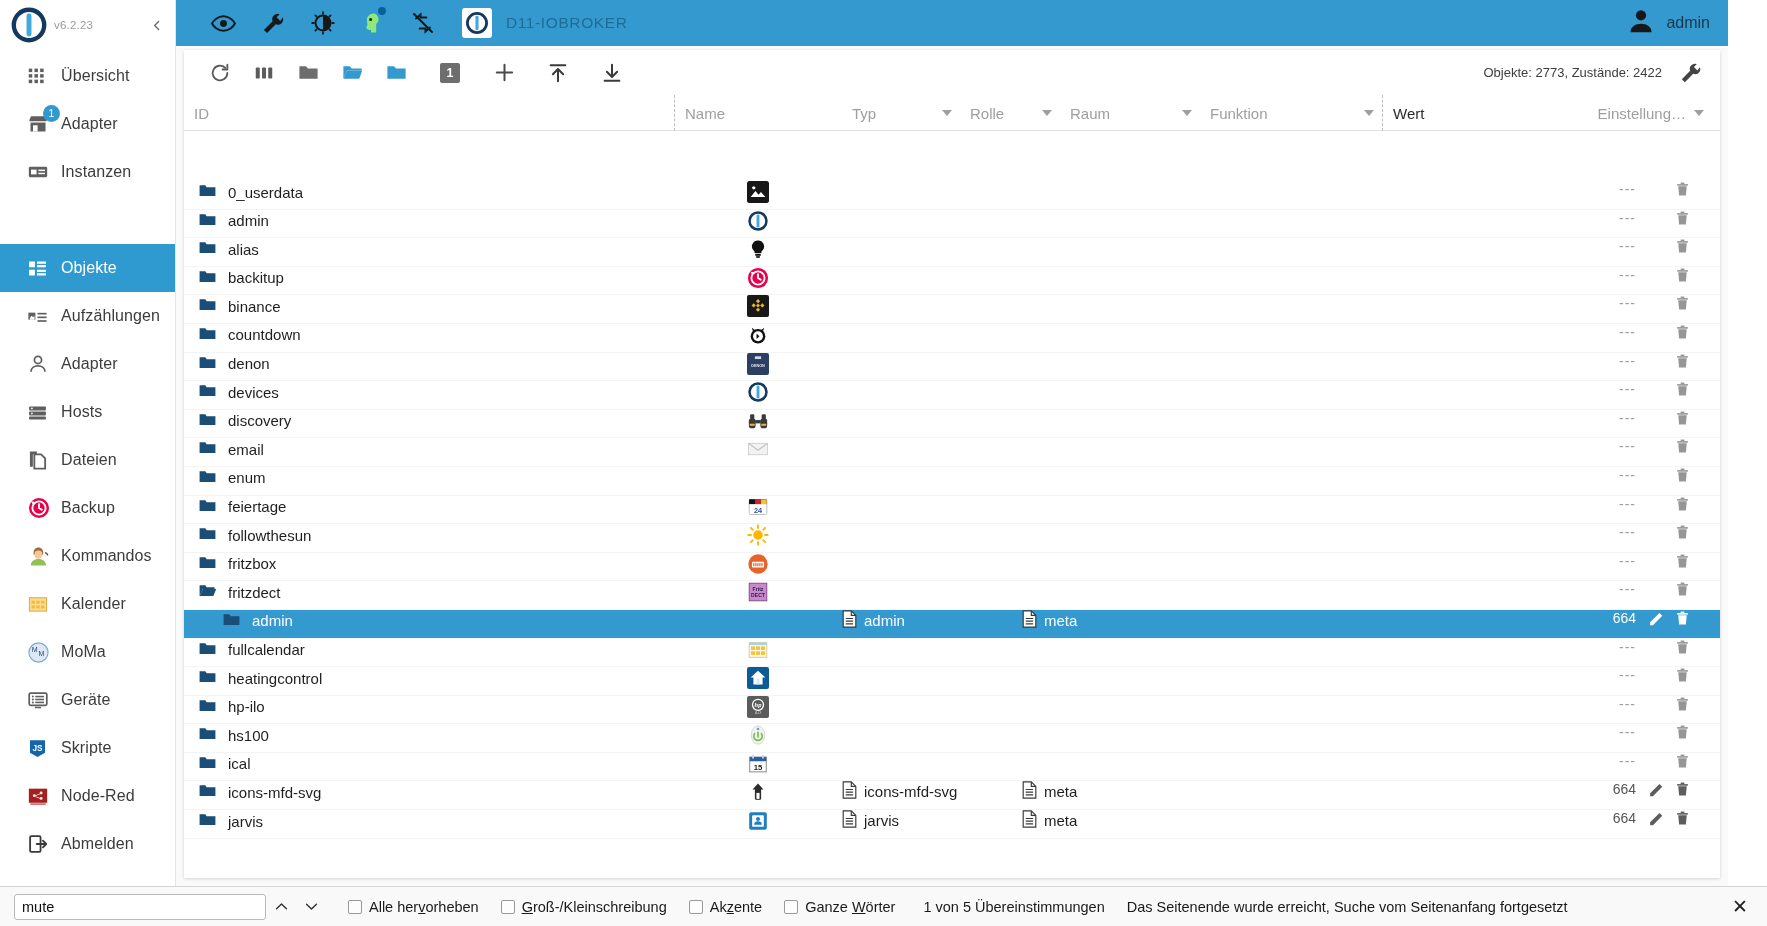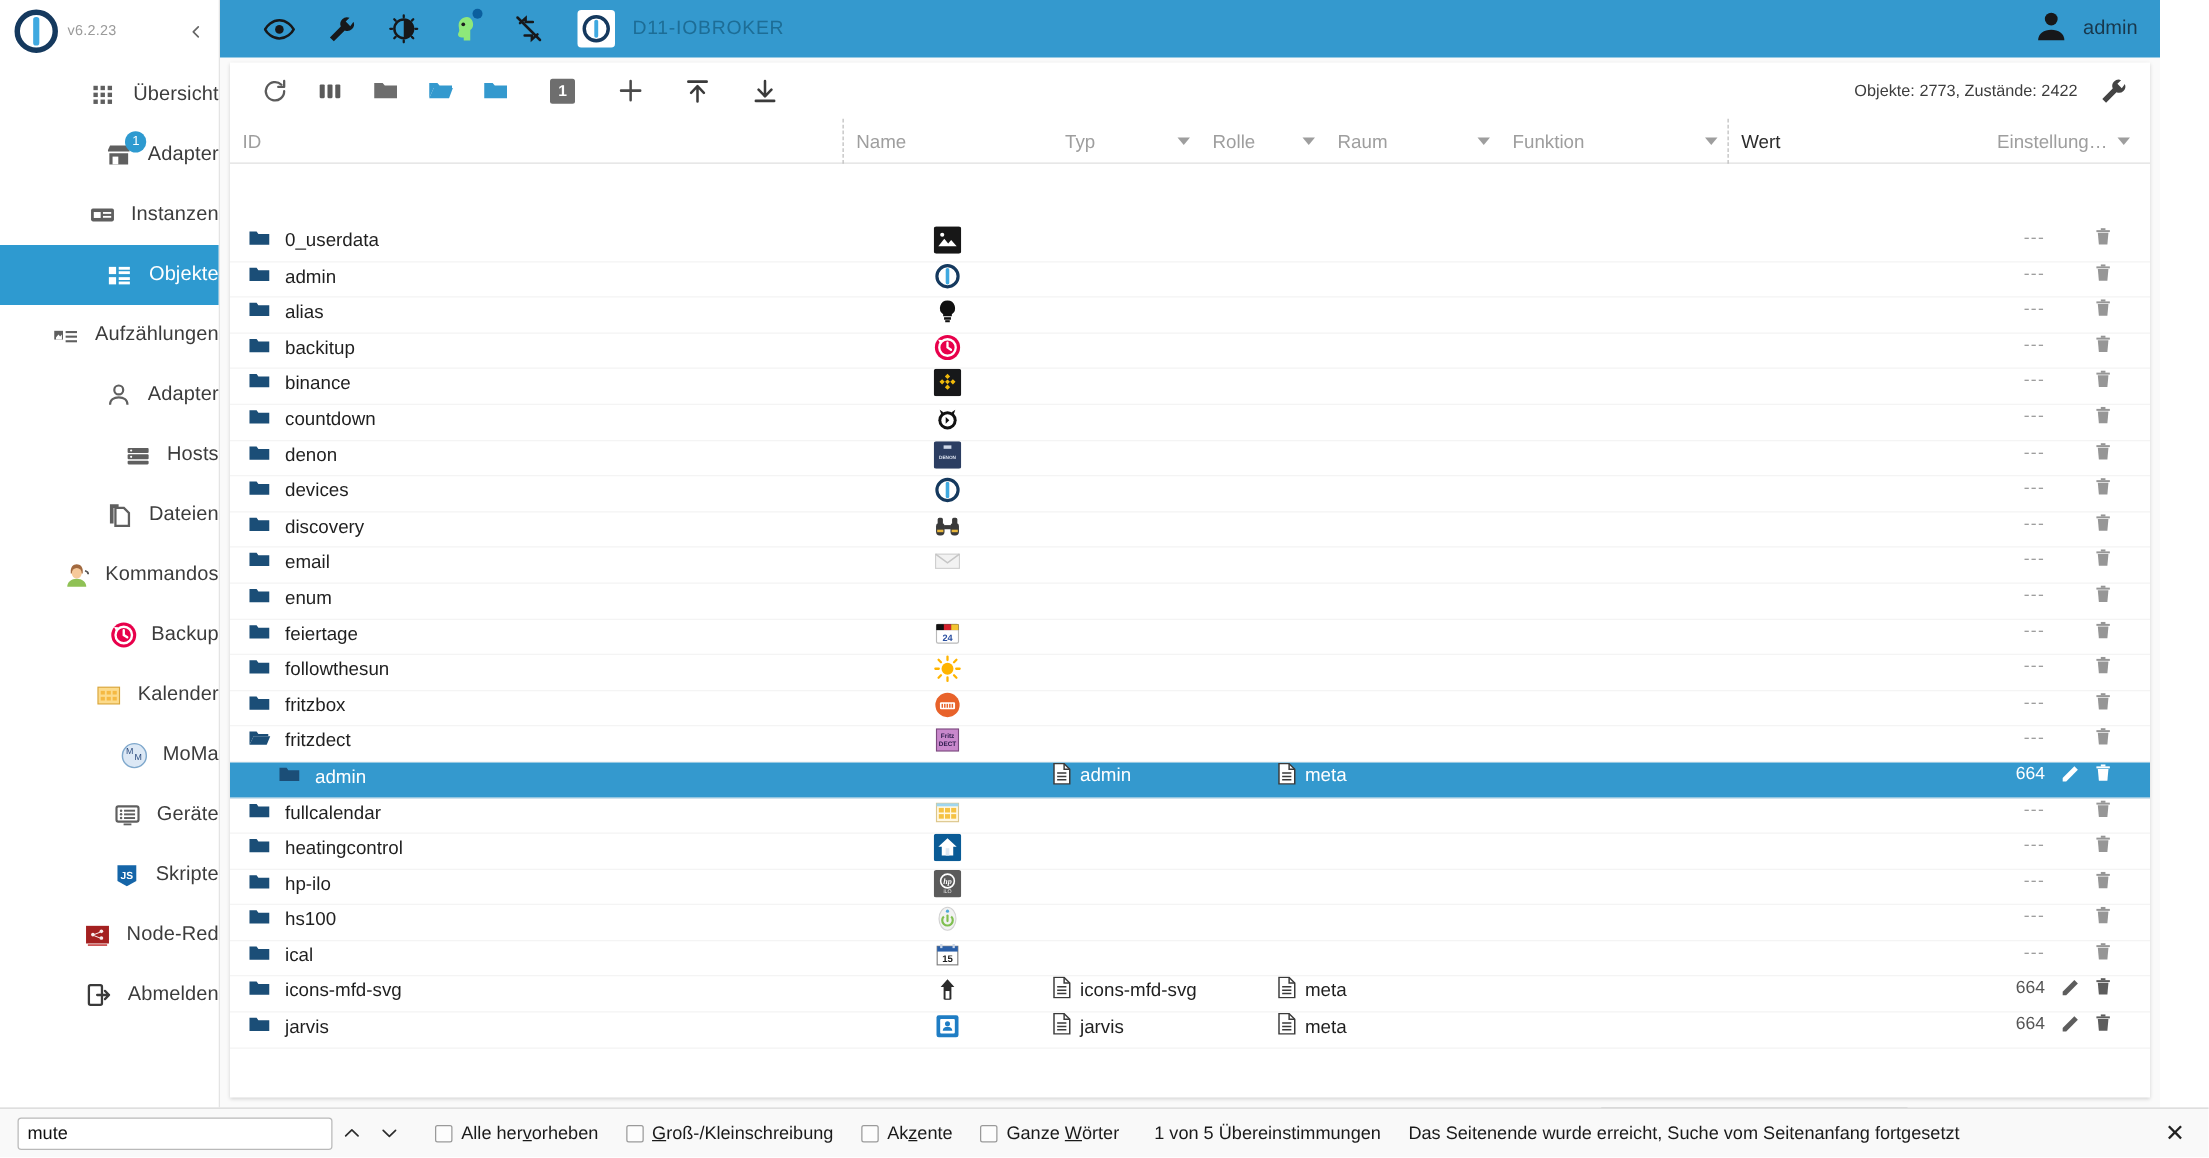--- a/index.html
+++ b/index.html
@@ -46,23 +46,23 @@
   }
   .sb-head { height: 50px; display: flex; align-items: center; padding: 0 6px 0 8px; }
   .logo-wrap { width: 42px; height: 42px; flex: 0 0 42px; display:flex; align-items:center; justify-content:center;}
   .iob-logo { width: 38px; height: 38px; }
   .sb-version { font-size: 11.5px; color: #9a9a9a; margin-left: 4px; letter-spacing: .2px; }
   .sb-collapse { margin-left: auto; width: 26px; height: 26px; display:flex; align-items:center; justify-content:center; cursor:pointer; color:#555; }
 
   .sb-list { flex: 1; overflow: hidden; padding-top: 2px; }
   .sb-item {
     position: relative; height: 48px; display: flex; align-items: center;
-    padding-left: 6px; cursor: pointer; color: #3c3c3c; font-size: 16px; justify-content: flex-end;
+    padding-left: 27px; cursor: pointer; color: #3c3c3c; font-size: 16px;
   }
-  .sb-item.active { background: #2e9ad0; color: #fff; }
+  .sb-item.active { background: #2e9ad0; color: #fff; margin-top: 48px; }
   .sb-ico { width: 34px; flex: 0 0 34px; display: flex; align-items: center; position: relative; }
   .sb-label { white-space: nowrap; letter-spacing: .1px; }
   .sb-badge {
     position: absolute; left: 16px; top: -8px; min-width: 17px; height: 17px;
     border-radius: 9px; background: #2e9ad0; color: #fff;
     font-size: 10.5px; line-height: 17px; text-align: center; padding: 0 4px; font-weight: 500;
   }
   .sb-badge.warn { background: #f0b429; color: #3a2c00; left: 10px; }
 
   
@@ -266,38 +266,38 @@
               <svg width="22" height="22" viewBox="0 0 24 24">
                 <path d="M3.2 2.6h7.6v3.2H6.4v13.6H3.2z" fill="#5f5f5f"></path>
                 <path d="M8 5.8h7.4l4.4 4.4v11.2H8z" fill="none" stroke="#5f5f5f" stroke-width="2"></path>
               </svg>
             </span>
             <span class="sb-label">Dateien</span>
           </div>
           <div class="sb-item">
             <span class="sb-ico">
               <svg width="24" height="24" viewBox="0 0 24 24">
+                <circle cx="12" cy="12" r="10" fill="#e8004b"></circle>
+                <circle cx="12" cy="12" r="6.6" fill="none" stroke="#fff" stroke-width="1.9"></circle>
+                <path d="M12 8.2V12l2.8 1.8" fill="none" stroke="#fff" stroke-width="1.9" stroke-linecap="round"></path>
+                <path d="M5.8 8.6 4.2 5.6l3.4.2z" fill="#fff"></path>
+              </svg>
+            </span>
+            <span class="sb-label">Backup</span>
+          </div>
+          <div class="sb-item">
+            <span class="sb-ico">
+              <svg width="24" height="24" viewBox="0 0 24 24">
                 <path d="M6.6 8.6c0-3 2-5.2 4.8-5.2s4.8 2.2 4.8 5.2v2.2H6.6z" fill="#a2693f"></path>
                 <ellipse cx="11.4" cy="10.6" rx="4" ry="4.2" fill="#f6c99a"></ellipse>
                 <path d="M3.8 21.4c0-4 3.4-6.4 7.6-6.4s7.6 2.4 7.6 6.4z" fill="#8fc155"></path>
                 <path d="M18 8.6c1.6.4 2.6 1.6 2.6 2.8" fill="none" stroke="#555" stroke-width="1.4"></path>
               </svg>
             </span>
             <span class="sb-label">Kommandos</span>
-          </div>
-          <div class="sb-item">
-            <span class="sb-ico">
-              <svg width="24" height="24" viewBox="0 0 24 24">
-                <circle cx="12" cy="12" r="10" fill="#e8004b"></circle>
-                <circle cx="12" cy="12" r="6.6" fill="none" stroke="#fff" stroke-width="1.9"></circle>
-                <path d="M12 8.2V12l2.8 1.8" fill="none" stroke="#fff" stroke-width="1.9" stroke-linecap="round"></path>
-                <path d="M5.8 8.6 4.2 5.6l3.4.2z" fill="#fff"></path>
-              </svg>
-            </span>
-            <span class="sb-label">Backup</span>
           </div>
           <div class="sb-item">
             <span class="sb-ico">
               <svg width="22" height="22" viewBox="0 0 24 24">
                 <rect x="2.6" y="5.2" width="18.8" height="14.6" fill="#fcdb8c" stroke="#d9a53a"></rect>
                 <g fill="#f5b942">
                   <rect x="5" y="8.4" width="3.6" height="3.2"></rect>
                   <rect x="10.2" y="8.4" width="3.6" height="3.2"></rect>
                   <rect x="15.4" y="8.4" width="3.6" height="3.2"></rect>
                   <rect x="5" y="13.6" width="3.6" height="3.2"></rect>

